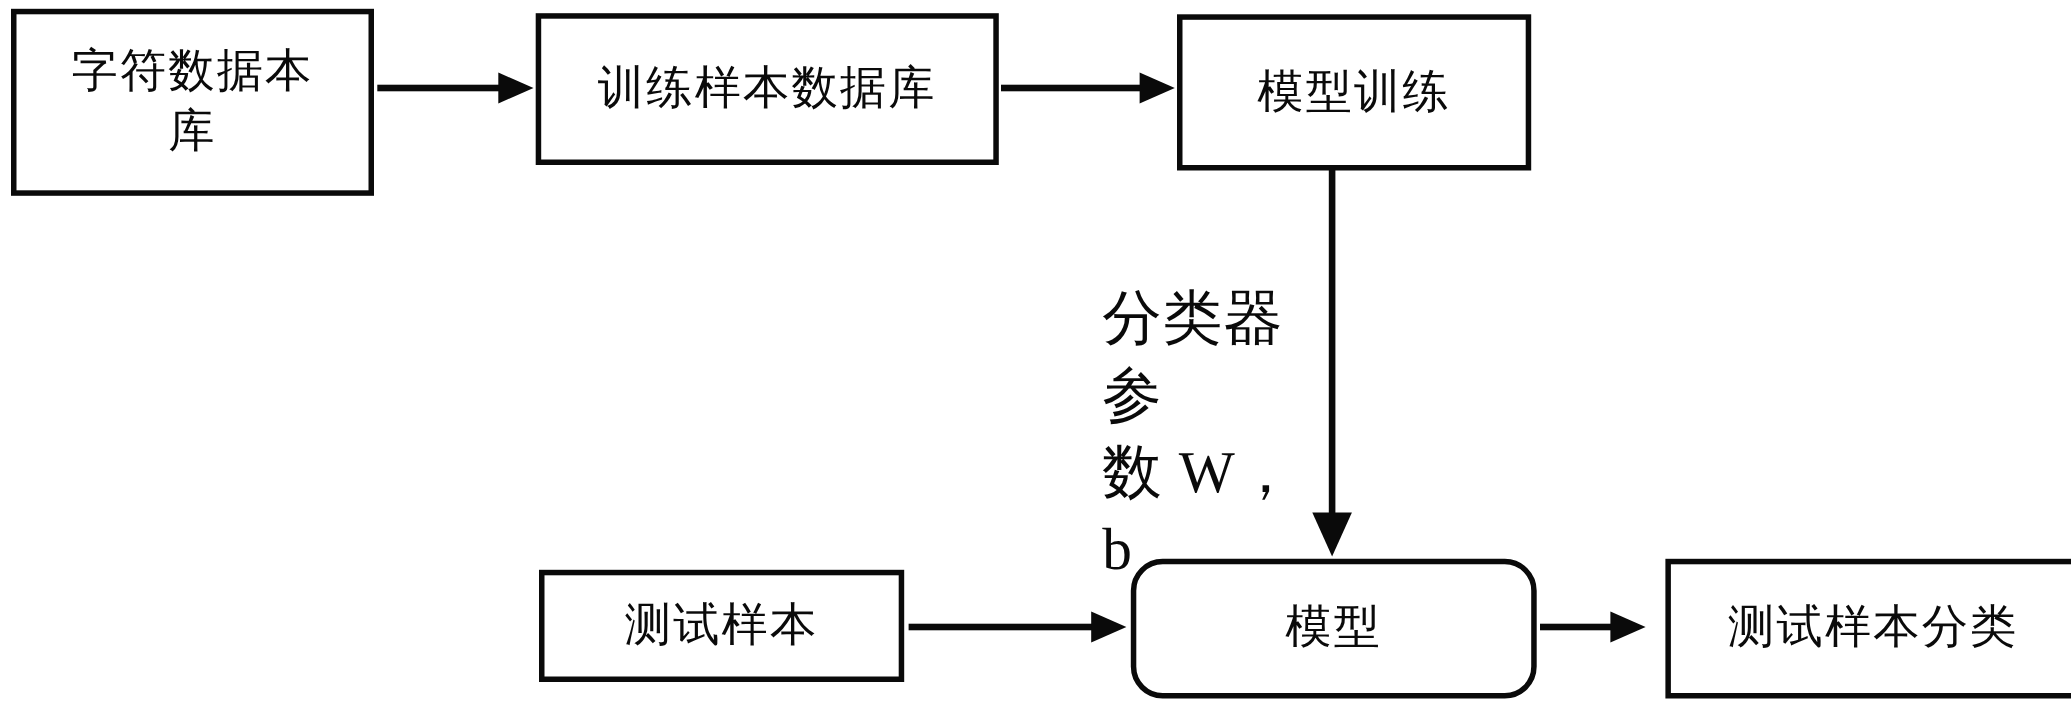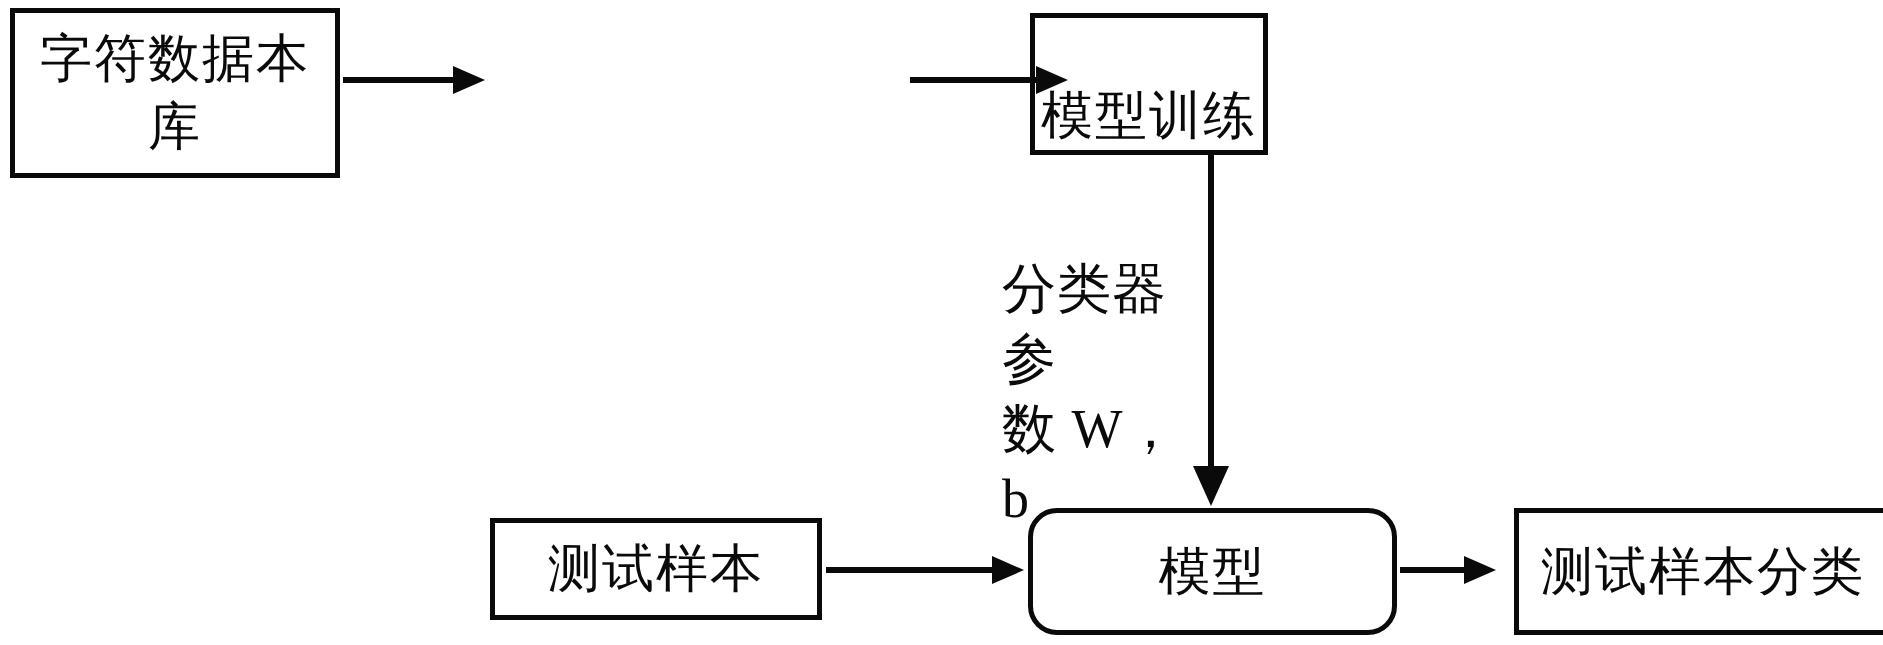--- a/index.html
+++ b/index.html
@@ -20,29 +20,29 @@
     position: absolute;
     box-sizing: border-box;
     border: 5px solid #0a0a0a;
     background: #ffffff;
     display: flex;
     align-items: center;
     justify-content: center;
     text-align: center;
   }
   .box-label {
-    font-size: 52px;
+    font-size: 42px;
     line-height: 1.3;
     white-space: pre-line;
     letter-spacing: 2px;
   }
   
   .b1 { left: 10px;   top: 8px;   width: 330px; height: 170px; }
   .b2 { left: 487px;  top: 12px;  width: 421px; height: 138px; }
-  .b3 { left: 1030px; top: 13px;  width: 238px; height: 142px; align-items: flex-end; }
+  .b3 { left: 1070px; top: 13px;  width: 322px; height: 142px; }
   .b4 { left: 490px;  top: 518px; width: 332px; height: 102px; }
   .b5 { left: 1028px; top: 508px; width: 369px; height: 127px; border-radius: 29px; }
   .b6 { left: 1500px; top: 508px; width: 378px; height: 127px; margin-left: 14px; }
 
   
   .shaft-h {
     position: absolute;
     height: 6px;
     background: #0a0a0a;
   }
@@ -94,20 +94,23 @@
 </head>
 <body>
 
 <div class="canvas">
 
   <div class="box b1">
     <span class="box-label">字符数据本
 库</span>
   </div>
 
+  <div class="box b2">
+    <span class="box-label">训练样本数据库</span>
+  </div>
 
   <div class="box b3">
     <span class="box-label">模型训练</span>
   </div>
 
   <div class="box b4">
     <span class="box-label">测试样本</span>
   </div>
 
   <div class="box b5">

